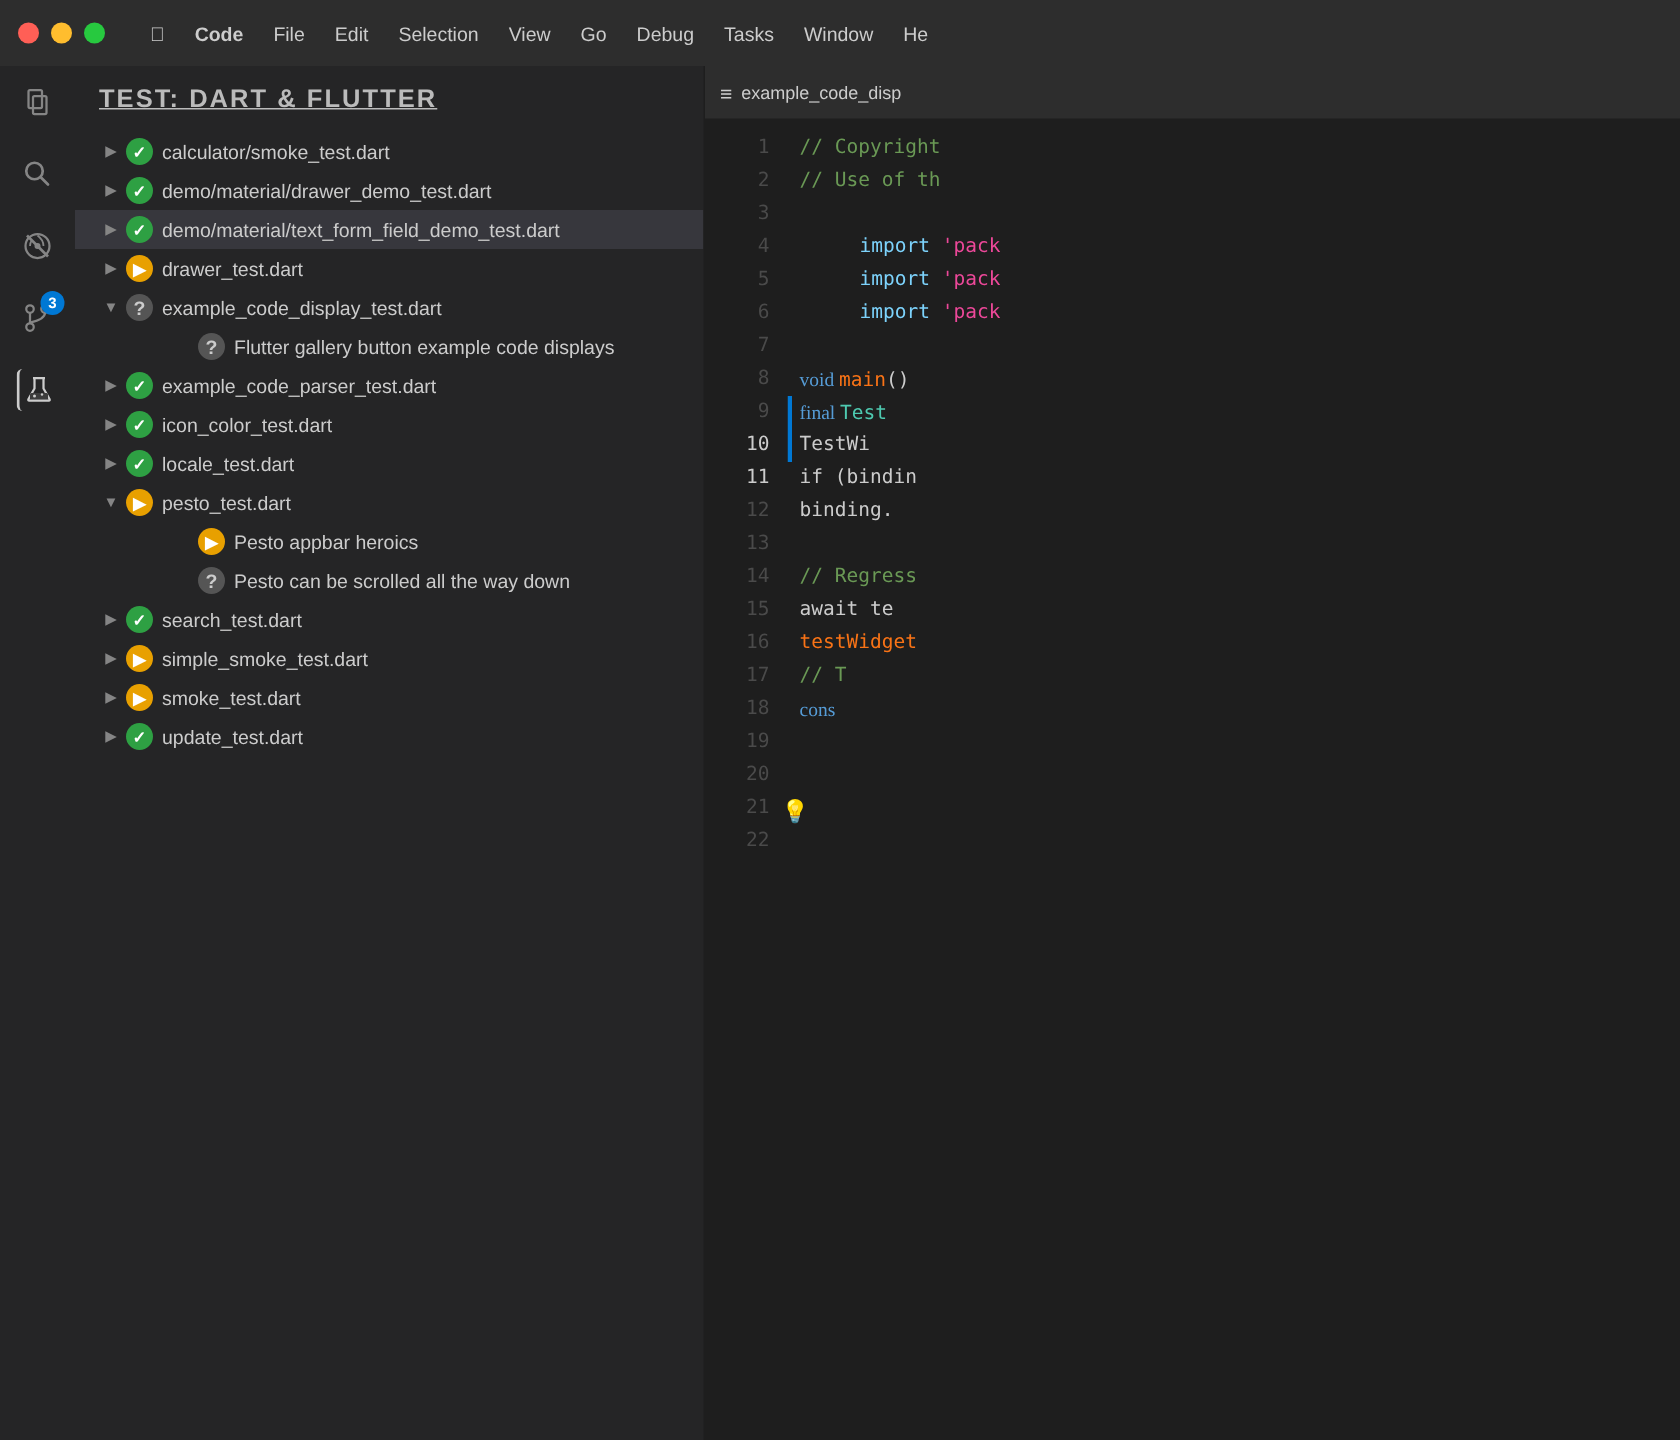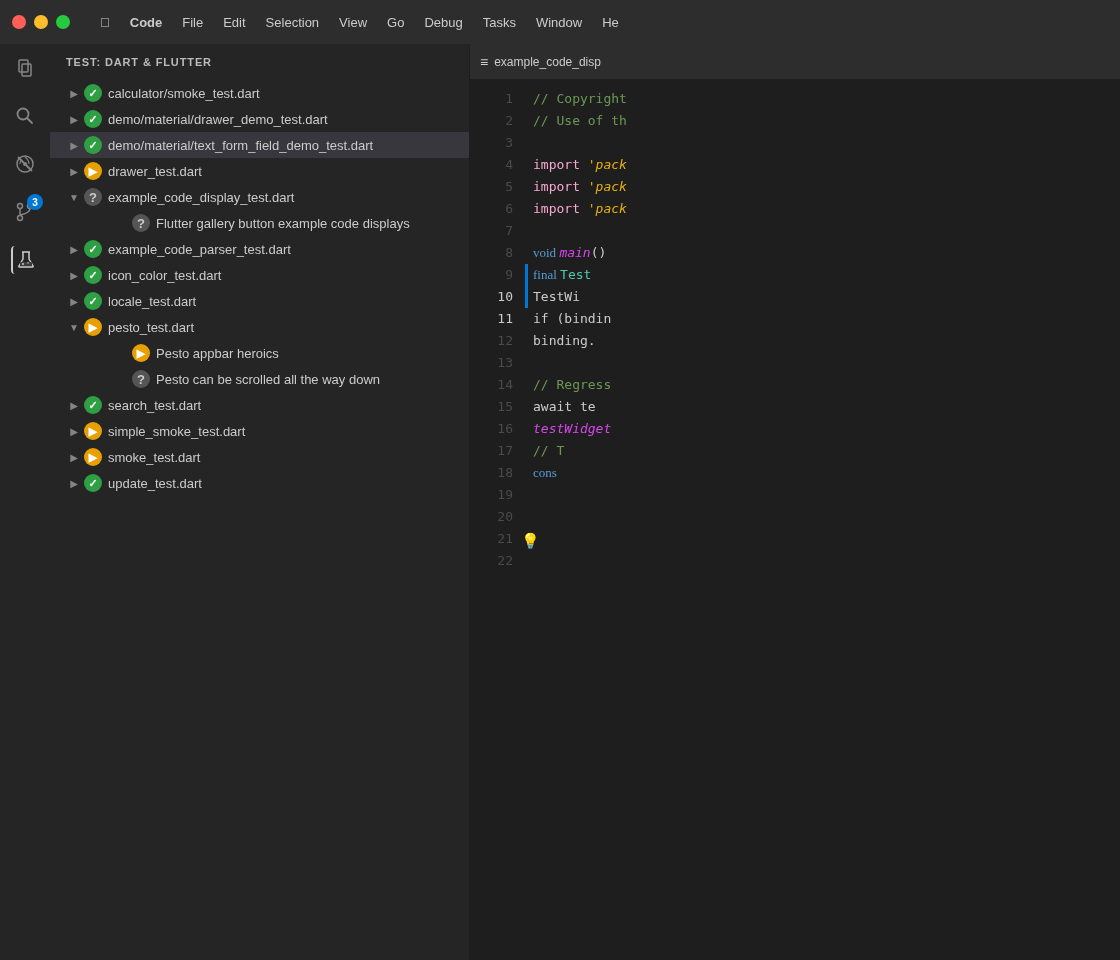--- a/index.html
+++ b/index.html
@@ -104,26 +104,27 @@
       width: 420px;
       background: #252526;
       border-right: 1px solid #1e1e1e;
       flex-shrink: 0;
       overflow: hidden;
       display: flex;
       flex-direction: column;
     }
     .sidebar-header {
       padding: 12px 16px 8px 16px;
-      font-size: 11px;
+      font-size: 17px;
       font-weight: 700;
       color: #bbbbbb;
       letter-spacing: 0.08em;
       text-transform: uppercase;
       flex-shrink: 0;
+      text-decoration: underline;
     }
     .test-list {
       flex: 1;
       overflow-y: auto;
       padding: 4px 0;
     }
     .test-item {
       display: flex;
       align-items: center;
       padding: 3px 8px 3px 0;
@@ -243,23 +244,23 @@
       line-height: 22px;
       font-size: 13px;
       font-family: 'SF Mono', 'Menlo', 'Monaco', 'Consolas', monospace;
       white-space: nowrap;
       padding-left: 8px;
       position: relative;
     }
 
     
     .c-comment { color: #6a9955; }
-    .c-keyword { color: #f9a8d4; }
-    .c-string { color: #eab308; font-style: italic; }
-    .c-function { color: #d946ef; font-style: italic; }
+    .c-keyword { color: #7dd3fc; margin-left: 40px; }
+    .c-string { color: #ec4899; }
+    .c-function { color: #f97316; }
     .c-type { color: #4ec9b0; }
     .c-plain { color: #cccccc; }
     .c-blue { color: #569cd6; font-family: Liberation Serif, serif; }
 
     
     .active-line-indicator {
       position: absolute;
       left: 0;
       width: 3px;
       height: 22px;

